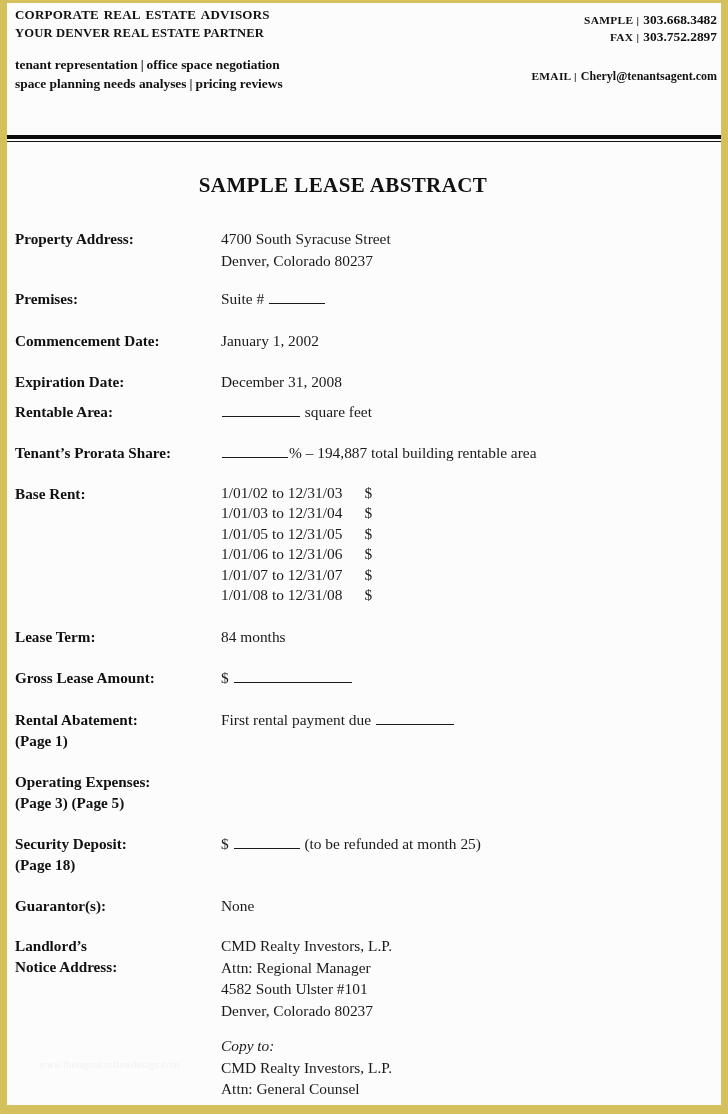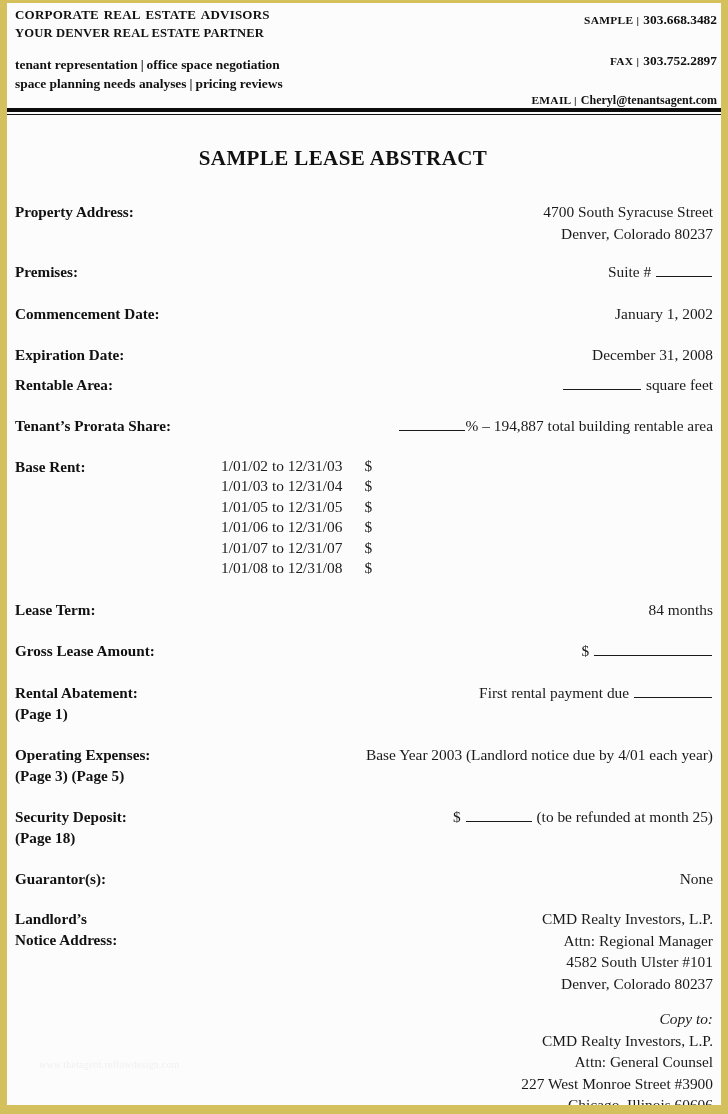--- a/index.html
+++ b/index.html
@@ -24,21 +24,21 @@
     border-left: 7px solid #d4c15e;
     border-right: 7px solid #d4c15e;
     border-top: 3px solid #d4c15e;
     border-bottom: 9px solid #d4c15e;
     overflow: hidden;
   }
 
   
   .letterhead {
     position: relative;
-    height: 104px;
+    height: 131px;
     padding: 1px 6px 0 8px;
     box-sizing: border-box;
   }
   .lh-left {
     position: absolute;
     left: 8px;
     top: 0;
     width: 430px;
   }
   .company-name {
@@ -86,21 +86,21 @@
     line-height: 15px;
   }
   .contact-row .ck {
     font-size: 11.4px;
     letter-spacing: 0.3px;
   }
   .contact-row .cv {
     font-size: 13.4px;
   }
   .contact-phone { margin-top: 8px; }
-  .contact-fax   { margin-top: 24px; }
+  .contact-fax   { }
   .contact-email { margin-top: 22px; }
   .contact-email .cv { font-size: 12px; }
 
   
   .rule-wrap {
     position: relative;
     margin: 1px 0 0 0;
     height: 9px;
   }
   .rule-thick {
@@ -151,21 +151,20 @@
     display: block;
     font-weight: bold;
     font-size: 15.2px;
     line-height: 21px;
   }
   .field-value {
     flex: 1 1 auto;
     font-size: 15.4px;
     line-height: 21.5px;
     color: #1a1a1a;
-    text-align: right;
   }
   .field-value .vline { display: block; }
   .field-value .vline.spacer { height: 14px; }
   .field-value .italic { font-style: italic; }
 
   
   .blank {
     display: inline-block;
     border-bottom: 1.3px solid #1a1a1a;
     vertical-align: baseline;
@@ -360,21 +359,20 @@
           <span>First rental payment due</span>
           <span class="blank blank-lg"></span>
         </div>
       </div>
 
       <div class="field f-opex">
         <div class="field-label">
           <span>Operating Expenses:</span>
           <span class="sub">(Page 3) (Page 5)</span>
         </div>
-        <div class="field-value">Base Year 2003 (Landlord notice due by 4/01 each year)</div>
       </div>
 
       <div class="field f-security">
         <div class="field-label">
           <span>Security Deposit:</span>
           <span class="sub">(Page 18)</span>
         </div>
         <div class="field-value">
           <span>$</span>
           <span class="blank blank-md"></span>

